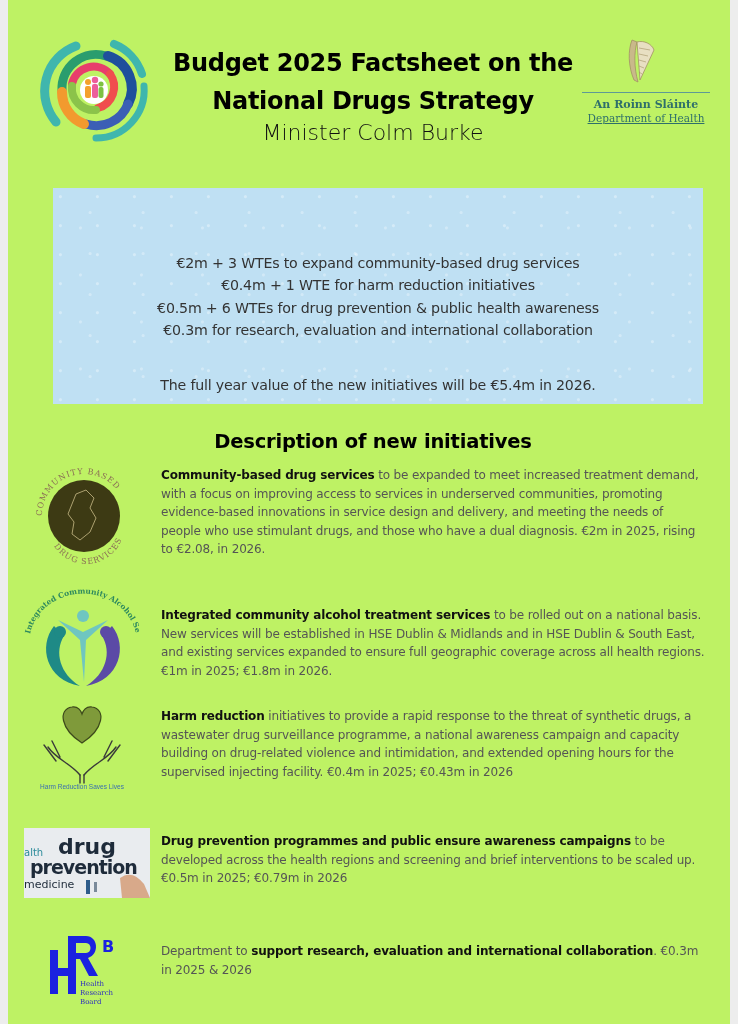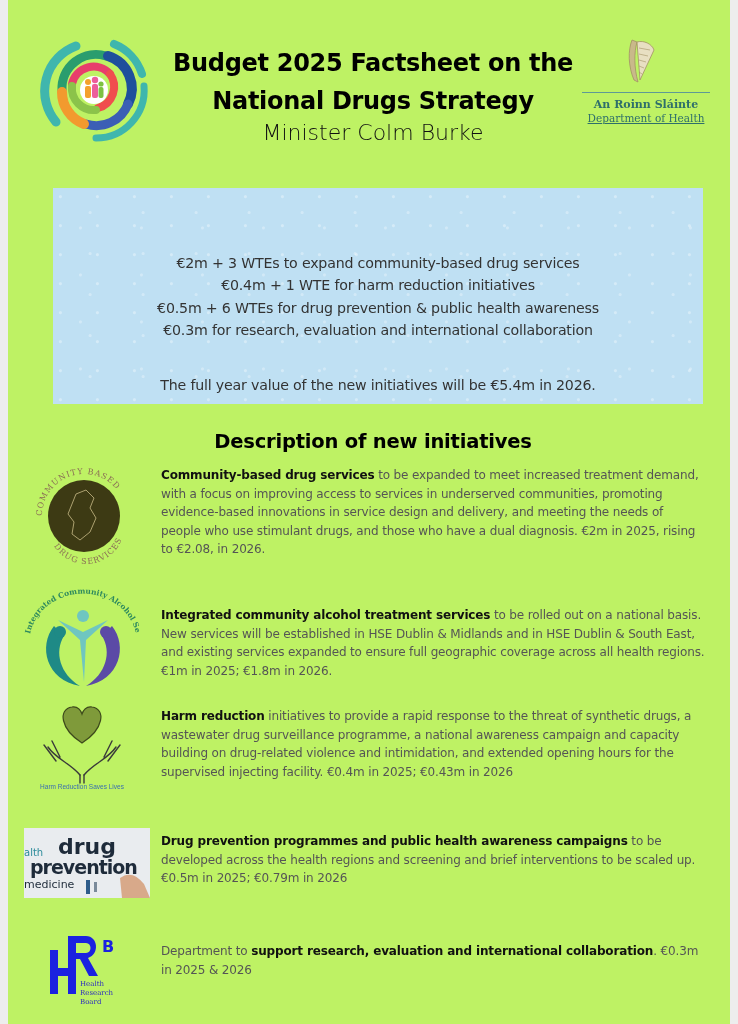--- a/index.html
+++ b/index.html
@@ -175,21 +175,21 @@
     <svg class="icon" style="left:16px; top:0px; width:126px; height:70px;" viewBox="0 0 126 70">
       <rect x="0" y="0" width="126" height="70" fill="#e9ecef"></rect>
       <text x="34" y="26" font-family="DejaVu Sans, sans-serif" font-weight="bold" font-size="22" fill="#1e2b3a">drug</text>
       <text x="6" y="46" font-family="DejaVu Sans, sans-serif" font-weight="bold" font-size="19" fill="#1e2b3a" letter-spacing="-1">prevention</text>
       <text x="0" y="28" font-family="DejaVu Sans, sans-serif" font-size="10" fill="#2a8a9a">alth</text>
       <text x="0" y="60" font-family="DejaVu Sans, sans-serif" font-size="11" fill="#1e2b3a">medicine</text>
       <rect x="62" y="52" width="4" height="14" fill="#2e5c8a"></rect>
       <rect x="70" y="54" width="3" height="10" fill="#7a8a9a"></rect>
       <path d="M96 50 C104 44 112 46 120 56 L126 70 L98 70 Z" fill="#d8a98a"></path>
     </svg>
-    <div class="text" style="top:4px;"><b>Drug prevention programmes and public health awareness campaigns</b><span>  to be developed across the health regions and screening and brief interventions to be scaled up. €0.5m in 2025; €0.79m in 2026</span></div>
+    <div class="text" style="top:4px;"><b>Drug prevention programmes and public ensure awareness campaigns</b><span>  to be developed across the health regions and screening and brief interventions to be scaled up. €0.5m in 2025; €0.79m in 2026</span></div>
   </div>
 
   <div class="init" style="top:932px;">
     <svg class="icon" style="left:36px; top:0px; width:80px; height:80px;" viewBox="0 0 80 80">
       <g fill="#1b22e0">
         <rect x="6" y="18" width="8" height="44"></rect>
         <rect x="6" y="36" width="26" height="8"></rect>
         <rect x="24" y="4" width="8" height="58"></rect>
         <path d="M24 4 L42 4 C54 4 56 22 44 26 L54 44 L45 44 L36 27 L32 27 L32 21 L42 21 C48 21 48 11 42 11 L32 11 Z"></path>
         <text x="58" y="20" font-family="DejaVu Sans, sans-serif" font-weight="bold" font-size="16">B</text>

